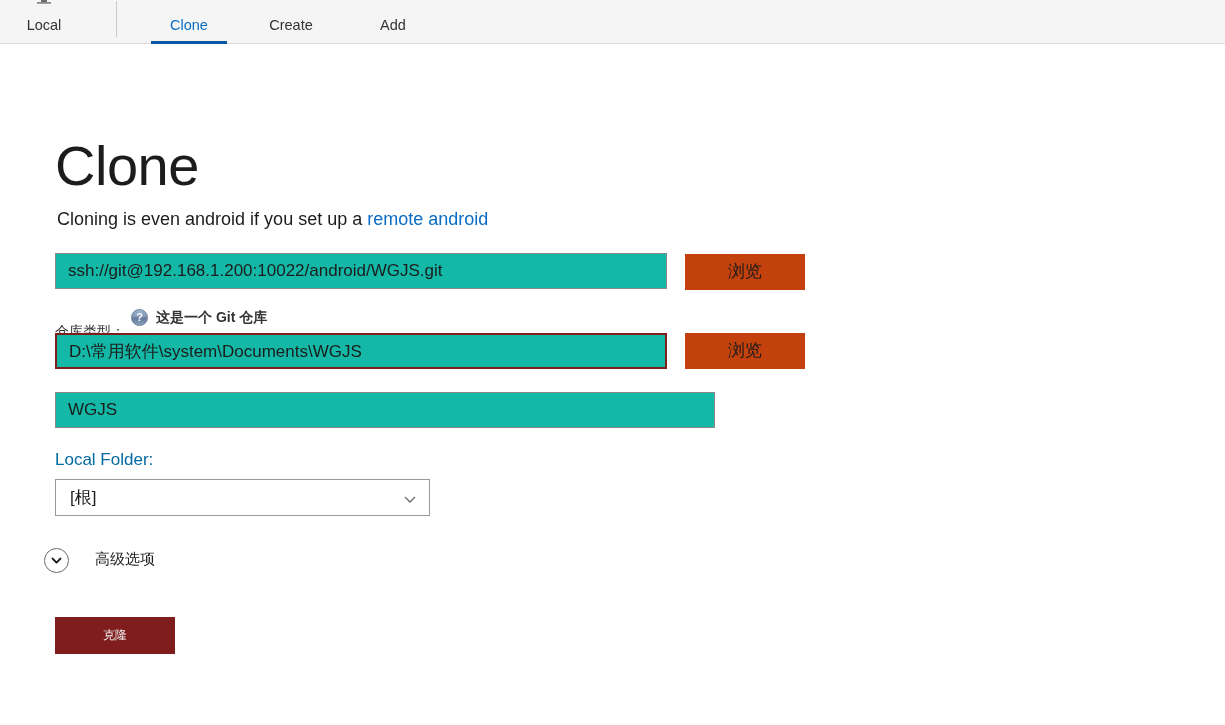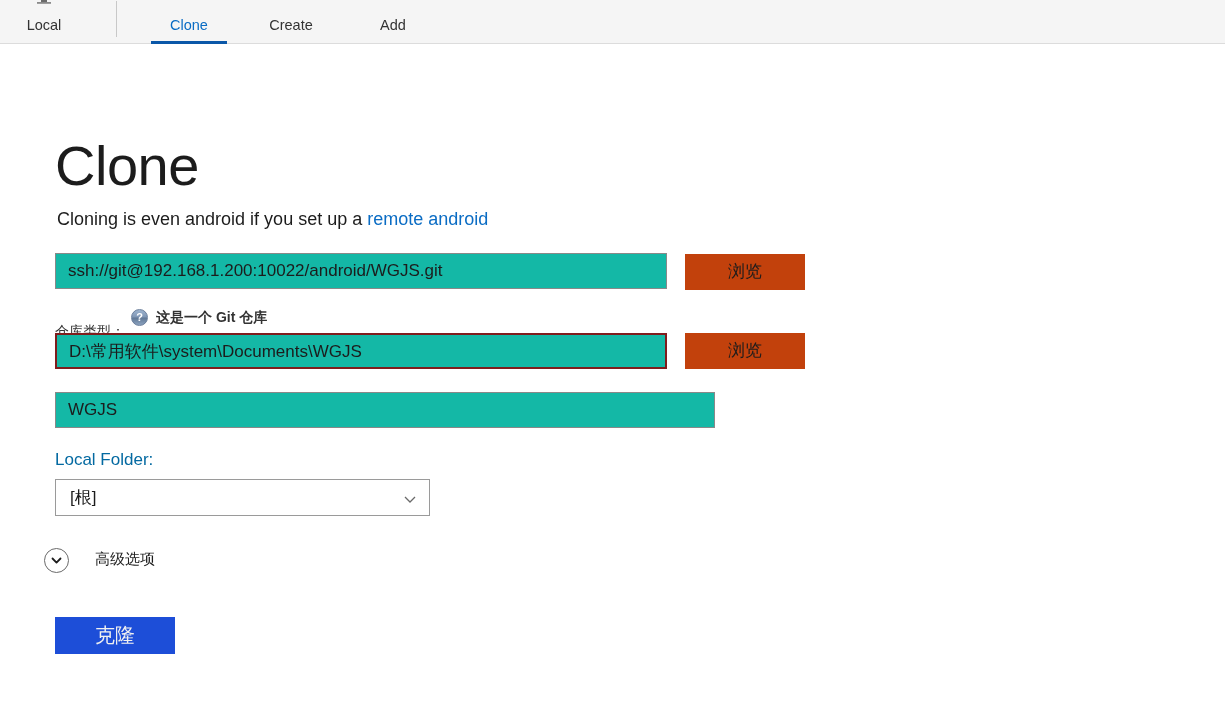--- a/index.html
+++ b/index.html
@@ -228,24 +228,24 @@
     line-height: 22px;
   }
 
   
   .clone-btn {
     position: absolute;
     left: 55px;
     top: 573px;
     width: 120px;
     height: 37px;
-    background: #1d4ed8;
+    background: #7f1d1d;
     border: none;
     color: #f0f0f0;
-    font-size: 20px;
+    font-size: 12px;
     font-family: "Liberation Sans", "DejaVu Sans", sans-serif;
     cursor: default;
     padding: 0;
     line-height: 37px;
     text-align: center;
   }
 </style>
 </head>
 <body>
 

